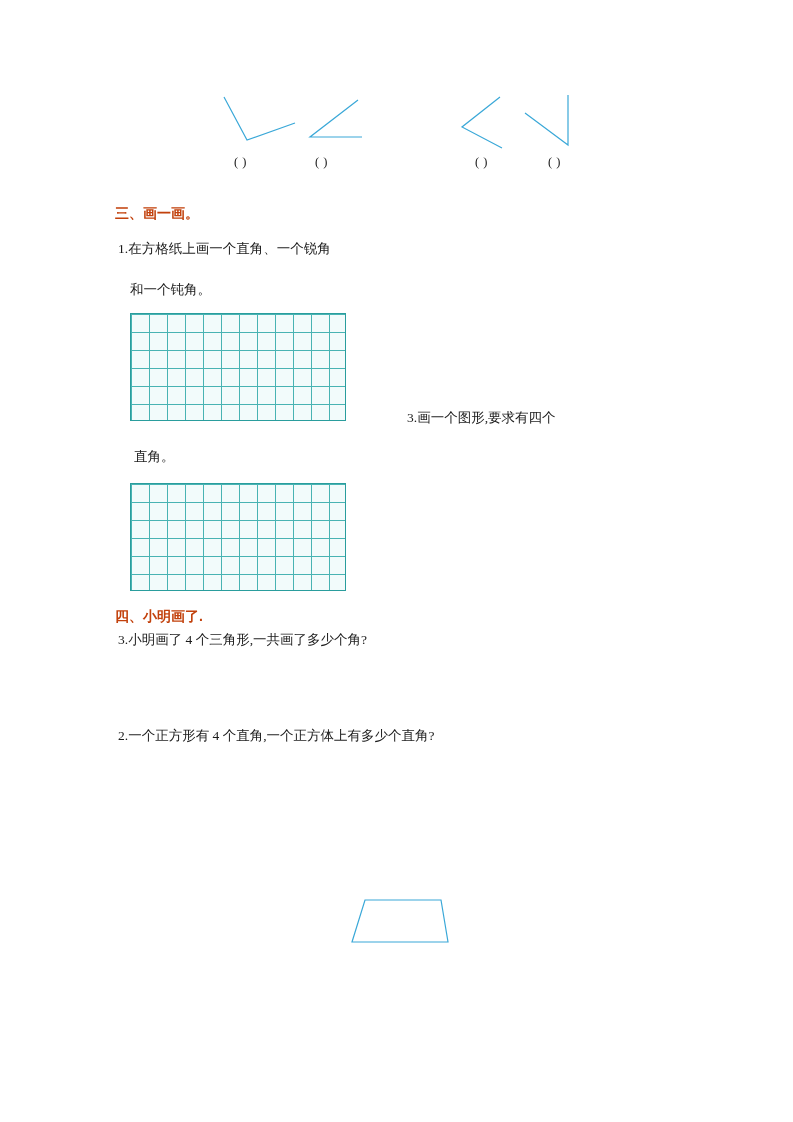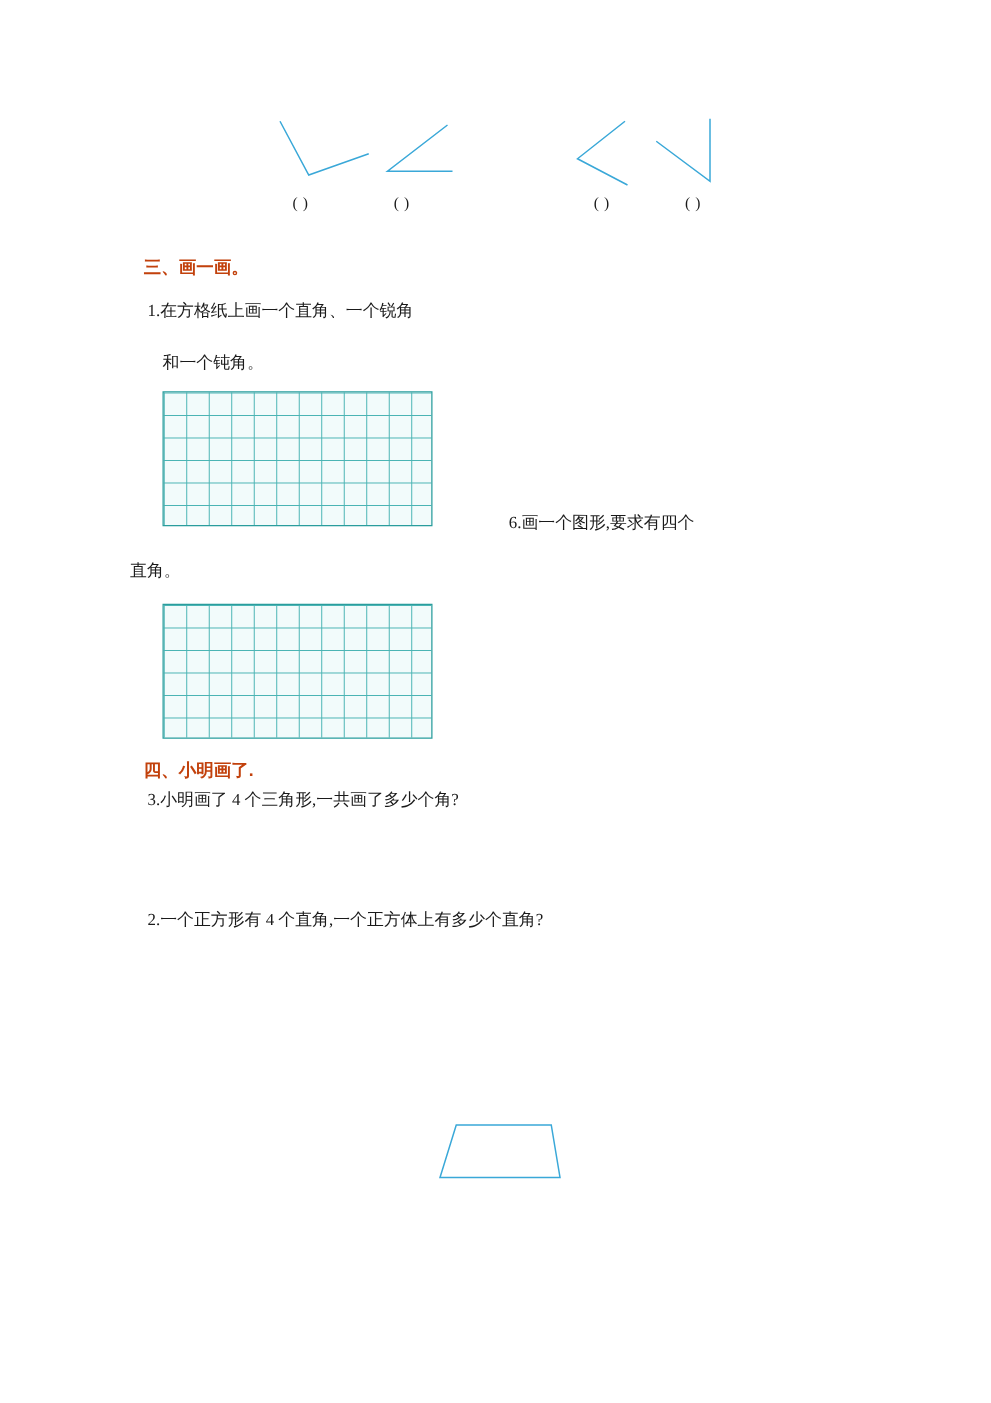--- a/index.html
+++ b/index.html
@@ -99,23 +99,23 @@
   </div>
 
   <div class="section-heading" style="left:115px; top:205px;">三、画一画。</div>
 
   <div class="q-text" style="left:118px; top:240px;">1.在方格纸上画一个直角、一个锐角</div>
 
   <div class="q-text" style="left:118px; top:281px;margin-left:12px;">和一个钝角。</div>
 
   <div class="grid-box" style="left:130px; top:313px; width:216px; height:108px; background-size:18px 18px;"></div>
 
-  <div class="q-text" style="left:407px; top:409px;">6.画一个图形,要求有四个</div>
+  <div class="q-text" style="left:407px; top:409px;">3.画一个图形,要求有四个</div>
 
-  <div class="q-text" style="left:104px; top:448px;text-align:right;">直角。</div>
+  <div class="q-text" style="left:134px; top:448px;text-align:right;">直角。</div>
 
   <div class="grid-box" style="left:130px; top:483px; width:216px; height:108px; background-size:18px 18px;"></div>
 
   <div class="section-heading" style="left:115px; top:608px;">四、小明画了.</div>
 
   <div class="q-text" style="left:118px; top:631px;">3.小明画了 4 个三角形,一共画了多少个角?</div>
 
   <div class="q-text" style="left:118px; top:727px;">2.一个正方形有 4 个直角,一个正方体上有多少个直角?</div>
 
 

